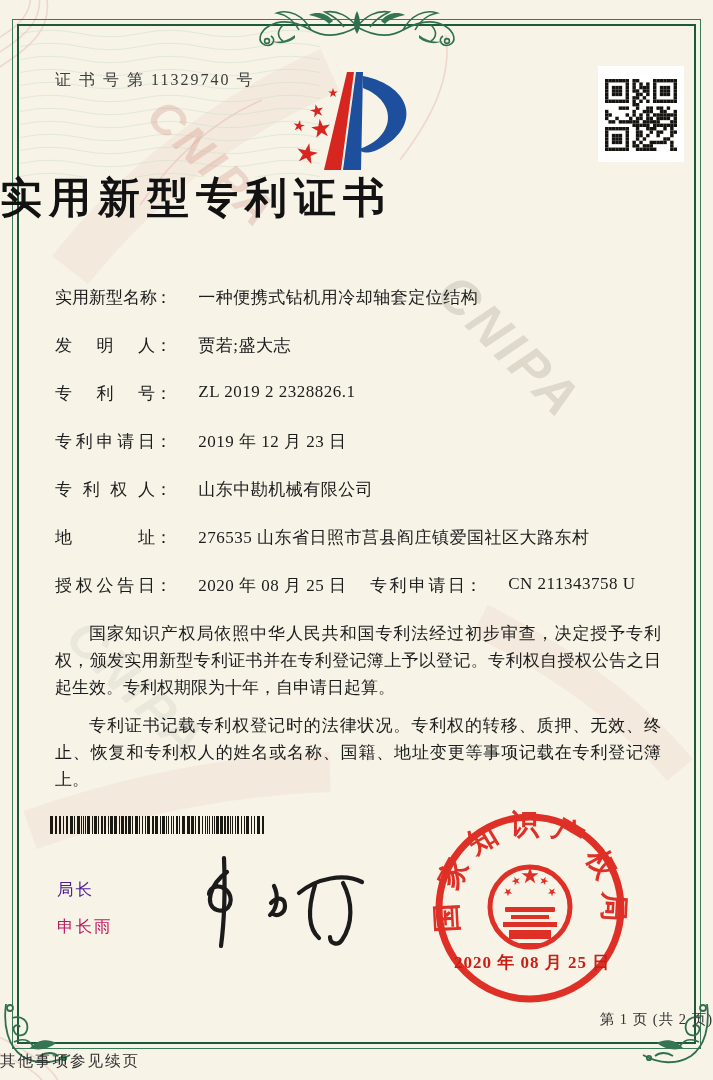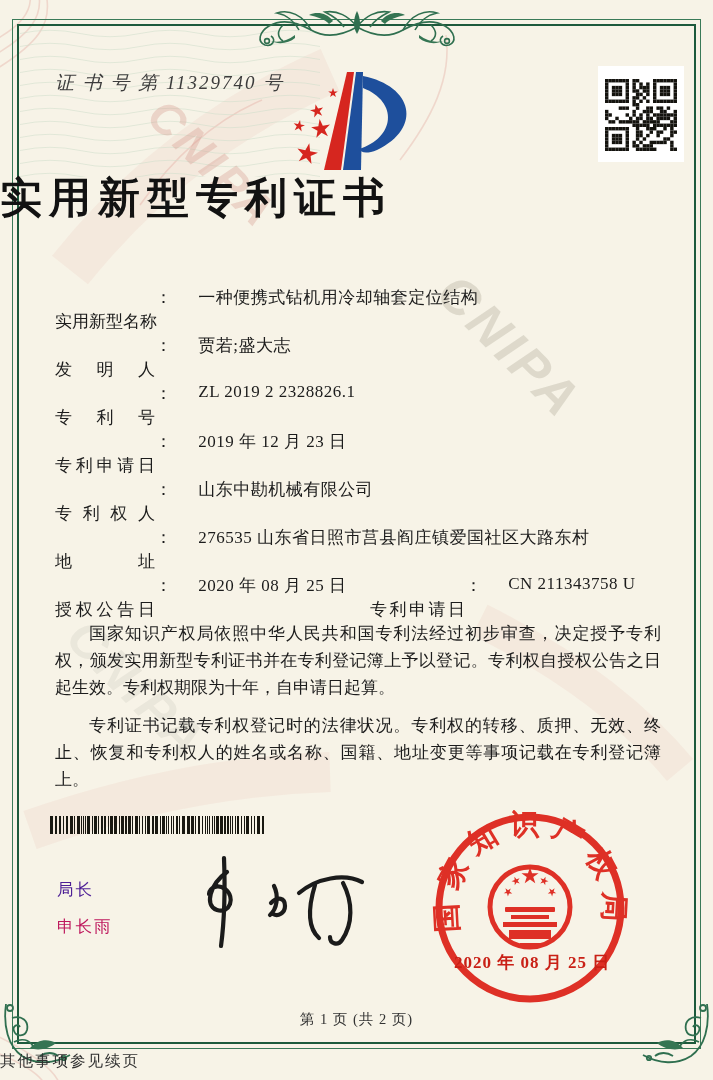--- a/index.html
+++ b/index.html
@@ -11,48 +11,48 @@
   }
   .abs{position:absolute;}
   
   .frame-outer{position:absolute; left:12px; right:12px; top:19px; bottom:31px;
     border:1.5px solid #3a7a58; pointer-events:none;}
   .frame-inner{position:absolute; left:17px; right:17px; top:24px; bottom:36px;
     border:2.5px solid #1d5a3c; pointer-events:none;}
   
   .waves{position:absolute; left:20px; right:20px; top:27px; bottom:39px; opacity:.55;}
   
-  .cert-no{position:absolute; left:55px; top:70px; font-size:19px; letter-spacing:2px; color:#3c3c3c;font-style:italic;}
+  .cert-no{position:absolute; left:55px; top:70px; font-size:16px; letter-spacing:2px; color:#3c3c3c;}
   .qr-panel{position:absolute; left:598px; top:66px; width:86px; height:96px; background:#ffffff;}
   .qr-panel svg{position:absolute; left:7px; top:13px;}
   .logo{position:absolute; left:277px; top:66px; width:160px; height:118px;}
   .title{position:absolute; left:0; top:170px; width:100%; text-align:left;
     font-size:42px; font-weight:bold; letter-spacing:7px; color:#121212;}
   
   .field-row{position:absolute; left:55px; width:610px; height:26px; font-size:17px; white-space:nowrap;}
-  .f-label{display:inline-block; width:100px; text-align:justify; text-align-last:justify; white-space:nowrap; vertical-align:top;margin-top:24px;}
+  .f-label{display:inline-block; width:100px; text-align:justify; text-align-last:justify; white-space:nowrap; vertical-align:top;}
   .f-colon{display:inline-block; vertical-align:top;}
   .f-value{display:inline-block; margin-left:22px; vertical-align:top; letter-spacing:.5px;}
   .pair2{position:absolute; left:315px; top:0; white-space:nowrap;}
   .pair2 .f-label{width:95px;}
   
   .body-text{position:absolute; left:55px; top:620px; width:606px; font-size:17px; line-height:27px; text-align:justify;}
   .body-text p{margin:0 0 11px 0; text-indent:2em;}
   
   .barcode{position:absolute; left:50px; top:816px; width:222px; height:18px;}
   
   .sig-role{position:absolute; left:57px; top:879px; font-size:16.5px; color:#4c1d95; letter-spacing:2px;}
   .sig-name{position:absolute; left:57px; top:916px; font-size:16.5px; color:#be185d; letter-spacing:2px;}
   .sig-hand{position:absolute; left:172px; top:852px; width:215px; height:110px;}
   
   .seal{position:absolute; left:432px; top:810px; width:196px; height:196px; opacity:.93;}
   .seal-date{position:absolute; left:437px; top:951px; width:190px; text-align:center;
     font-size:17px; color:#c92016; letter-spacing:1px; font-weight:bold;}
   
-  .page-info{position:absolute; left:0; top:1010px; width:100%; text-align:center; font-size:14.5px; letter-spacing:1px; color:#333;font-family:Liberation Serif, serif;}
+  .page-info{position:absolute; left:0; top:1010px; width:100%; text-align:right; font-size:14.5px; letter-spacing:1px; color:#333;font-family:Liberation Serif, serif;}
   .cont-note{position:absolute; left:0; top:1051px; width:100%; text-align:left; font-size:15.5px; letter-spacing:2px; color:#2f2f2f;}
   
   .wm{position:absolute; font-family:"Liberation Sans", sans-serif; font-weight:bold; font-style:italic;
       transform:rotate(45deg); transform-origin:left top; pointer-events:none; letter-spacing:4px;}
   .wm1{left:175px; top:88px;  font-size:46px; color:rgba(213,148,138,.33);}
   .wm2{left:468px; top:262px; font-size:52px; color:rgba(172,166,150,.34);}
   .wm3{left:96px;  top:608px; font-size:50px; color:rgba(170,165,155,.16);}
   .deco{position:absolute; left:0; top:0; pointer-events:none;}
 </style>
 </head>

